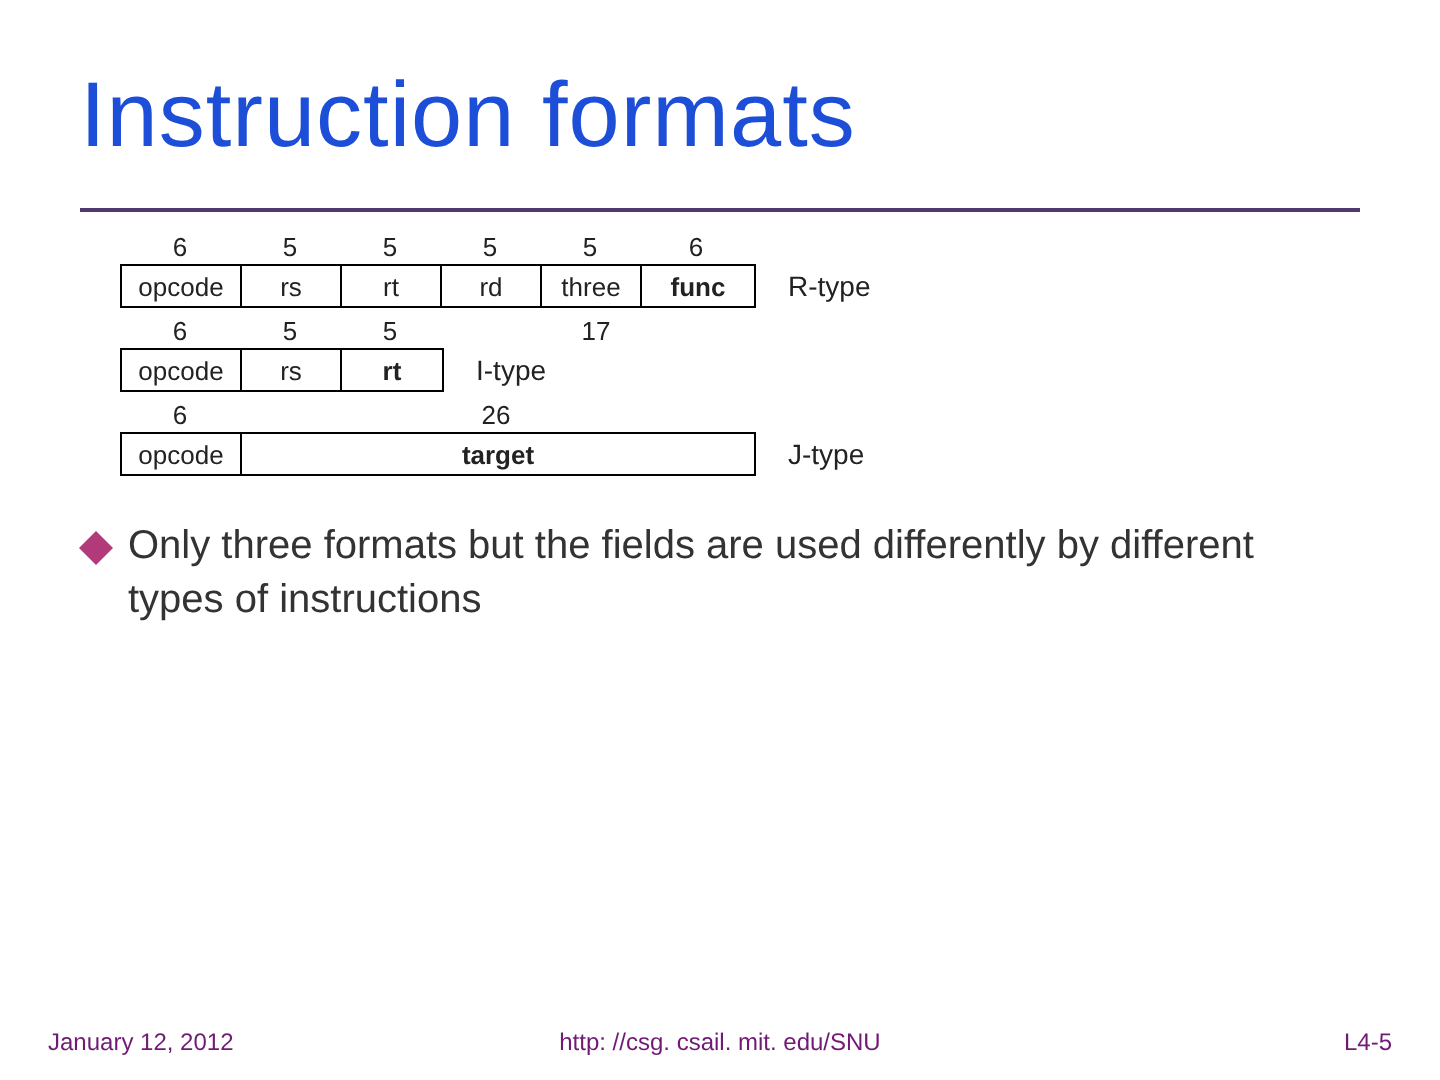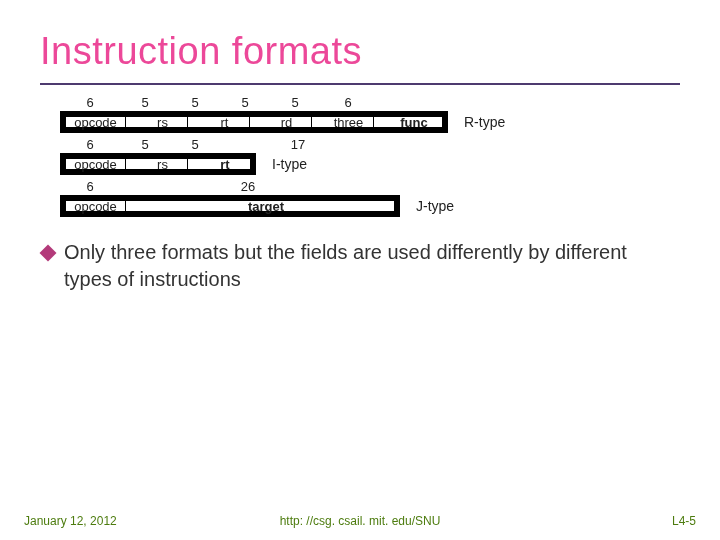--- a/index.html
+++ b/index.html
@@ -9,44 +9,44 @@
     font-family: "Trebuchet MS", Verdana, sans-serif;
     position: relative;
     overflow: hidden;
   }
   .slide {
     padding: 30px 40px 0 40px;
     position: relative;
     height: 100%;
   }
   .title {
-    font-size: 38px;
-    color: #ec4899;
+    font-size: 46px;
+    color: #1d4ed8;
     font-weight: 400;
-    margin-bottom: 10px;
+    margin-bottom: 20px;
     letter-spacing: 0.5px;
   }
   .rule {
     border: none;
     border-top: 2px solid #4e3a6f;
     margin: 0 0 8px 0;
   }
   .formats {
     margin-left: 20px;
     font-family: "Trebuchet MS", Verdana, sans-serif;
     font-size: 14px;
     color: #222;
   }
   .num-row, .field-row {
     display: flex;
     align-items: stretch;
     margin: 0;
   }
   .num-row { height: 18px; }
-  .field-row { height: 22px; border: 6px solid #000000; width: fit-content; gap: 12px; }
+  .field-row { height: 22px; border: 1px solid #000000; width: fit-content; }
   .group { margin-bottom: 2px; }
   .num {
     text-align: center;
     font-size: 13px;
     display: flex;
     align-items: flex-end;
     justify-content: center;
     padding-bottom: 1px;
   }
   .cell {
@@ -98,21 +98,21 @@
   }
   .bullet-text { flex: 1; }
   .footer {
     position: absolute;
     left: 0; right: 0; bottom: 12px;
     display: flex;
     justify-content: space-between;
     align-items: flex-end;
     padding: 0 24px;
     font-size: 12px;
-    color: #4d7c0f;
+    color: #701a75;
   }
   .footer .center {
     position: absolute;
     left: 0; right: 0;
     text-align: center;
   }
 </style>
 </head>
 <body>
 

